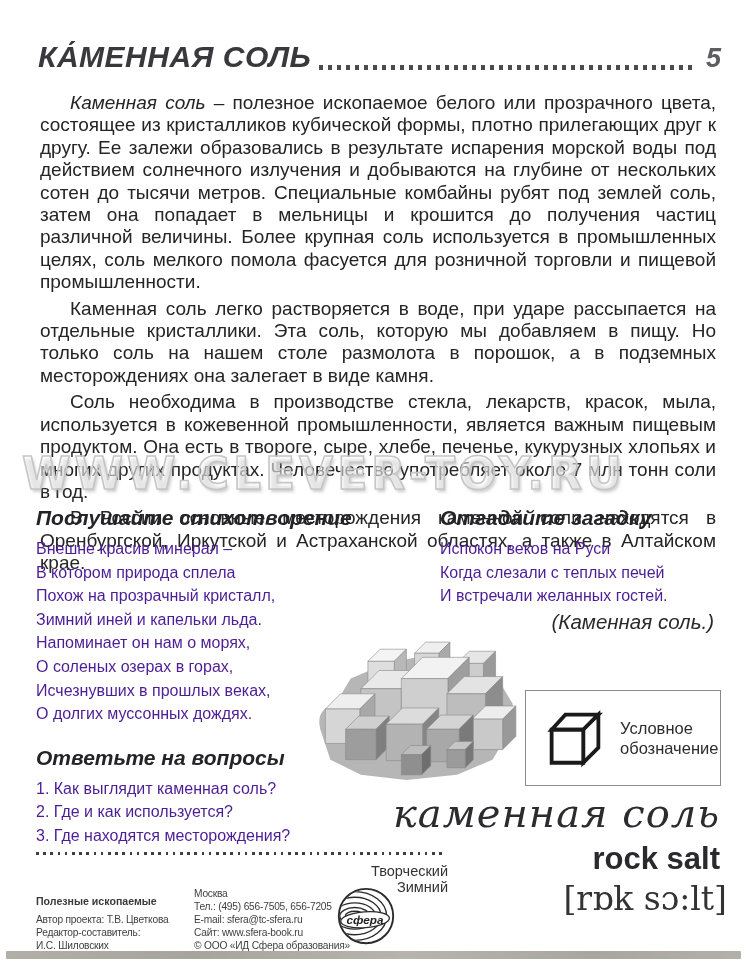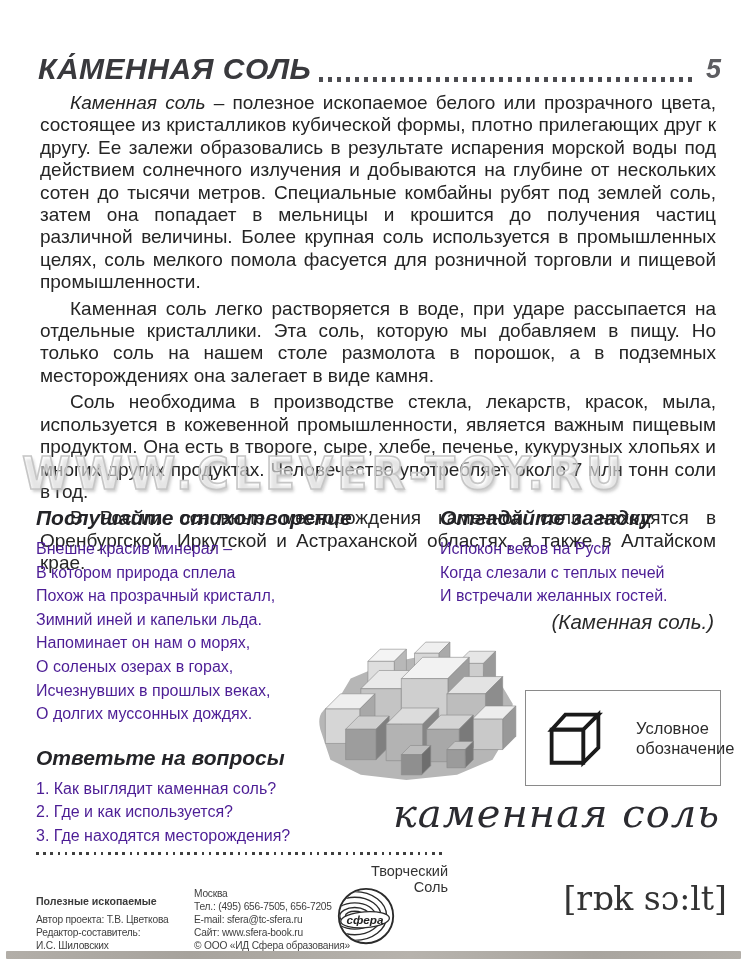--- a/index.html
+++ b/index.html
@@ -6,22 +6,22 @@
   .page{
     position:relative;
     width:747px;height:960px;
     background:#ffffff;
     overflow:hidden;
     font-family:"Liberation Sans",sans-serif;
     color:#222;
   }
   
   .title-row{
-    position:absolute;left:38px;right:26px;top:52px;
-    display:flex;align-items:center;
+    position:absolute;left:38px;right:26px;top:40px;
+    display:flex;align-items:flex-end;
   }
   .title-row h1{
     margin:0;
     font-size:30px;font-weight:bold;font-style:italic;
     letter-spacing:.5px;color:#39393d;white-space:nowrap;
   }
   .dots-leader{
     flex:1;height:5px;margin:0 10px 4px 8px;align-self:flex-end;
     background:repeating-linear-gradient(90deg,#4c4c50 0 4px,transparent 4px 9px);
   }
@@ -60,21 +60,21 @@
     font-size:20.5px;font-style:italic;text-align:right;
     margin:2px 14px 0 0;color:#2a2a2a;
   }
   .questions-block{margin-top:20px;}
   
   .salt-photo{position:absolute;left:305px;top:633px;width:218px;height:152px;z-index:3;}
   
   .legend-box{
     position:absolute;left:525px;top:690px;width:196px;height:96px;
     border:1.3px solid #8a8a8a;background:#fff;
-    display:flex;align-items:center;gap:28px;padding:0 0 0 16px;box-sizing:border-box;
+    display:flex;align-items:center;gap:12px;padding:0 0 0 16px;box-sizing:border-box;
     z-index:4;
   }
   .legend-box svg{width:66px;height:66px;flex:0 0 auto;}
   .legend-label{font-size:16.5px;line-height:20px;color:#2c2c2c;width:104px;}
   
   .term-script{
     position:absolute;right:27px;top:790px;
     font-family:"DejaVu Serif",serif;font-style:italic;
     font-size:40px;letter-spacing:1px;color:#2b2b30;white-space:nowrap;
     z-index:4;
@@ -206,20 +206,21 @@
   <div class="legend-box">
     <svg viewBox="0 0 96 96" xmlns="http://www.w3.org/2000/svg">
       <polygon points="14,36 34,14 82,14 60,36" fill="#ffffff" stroke="#1a1a1a" stroke-width="5.5"></polygon>
       <polygon points="60,36 82,14 82,62 60,84" fill="#ffffff" stroke="#1a1a1a" stroke-width="5.5"></polygon>
       <polygon points="14,36 60,36 60,84 14,84" fill="#ffffff" stroke="#1a1a1a" stroke-width="5.5"></polygon>
     </svg>
     <div class="legend-label">Условное обозначение</div>
   </div>
 
   <div class="term-script">каменная соль</div>
+  <div class="term-en">rock salt</div>
   <div class="term-tr">[rɒk sɔ:lt]</div>
 
   <div class="footer">
     <div class="footer-dots"></div>
     <div class="footer-cols">
       <div class="f-col1">
         <div class="f-series">Полезные ископаемые</div>
         <div class="f-line">Автор проекта: Т.В. Цветкова</div>
         <div class="f-line">Редактор-составитель:</div>
         <div class="f-line">И.С. Шиловских</div>
@@ -227,21 +228,21 @@
       <div class="f-col2">
         <div class="f-line">Москва</div>
         <div class="f-line">Тел.: (495) 656-7505, 656-7205</div>
         <div class="f-line">E-mail: sfera@tc-sfera.ru</div>
         <div class="f-line">Сайт: www.sfera-book.ru</div>
         <div class="f-line">© ООО «ИД Сфера образования»</div>
       </div>
       <div class="logo-block">
         <div class="logo-text">
           <div>Творческий</div>
-          <div>Соль</div>
+          <div>Зимний</div>
         </div>
         <svg class="sphere-svg" viewBox="0 0 64 64" xmlns="http://www.w3.org/2000/svg">
           <defs>
               <clipPath id="sc">
                 <circle cx="32" cy="32" r="28"></circle>
               </clipPath>
             </defs>
           <circle cx="32" cy="32" r="29" fill="none" stroke="#2b2b2b" stroke-width="2"></circle>
           <g clip-path="url(#sc)" fill="none" stroke="#2b2b2b" stroke-width="1.5">
             <ellipse cx="20" cy="32" rx="34" ry="26"></ellipse>

